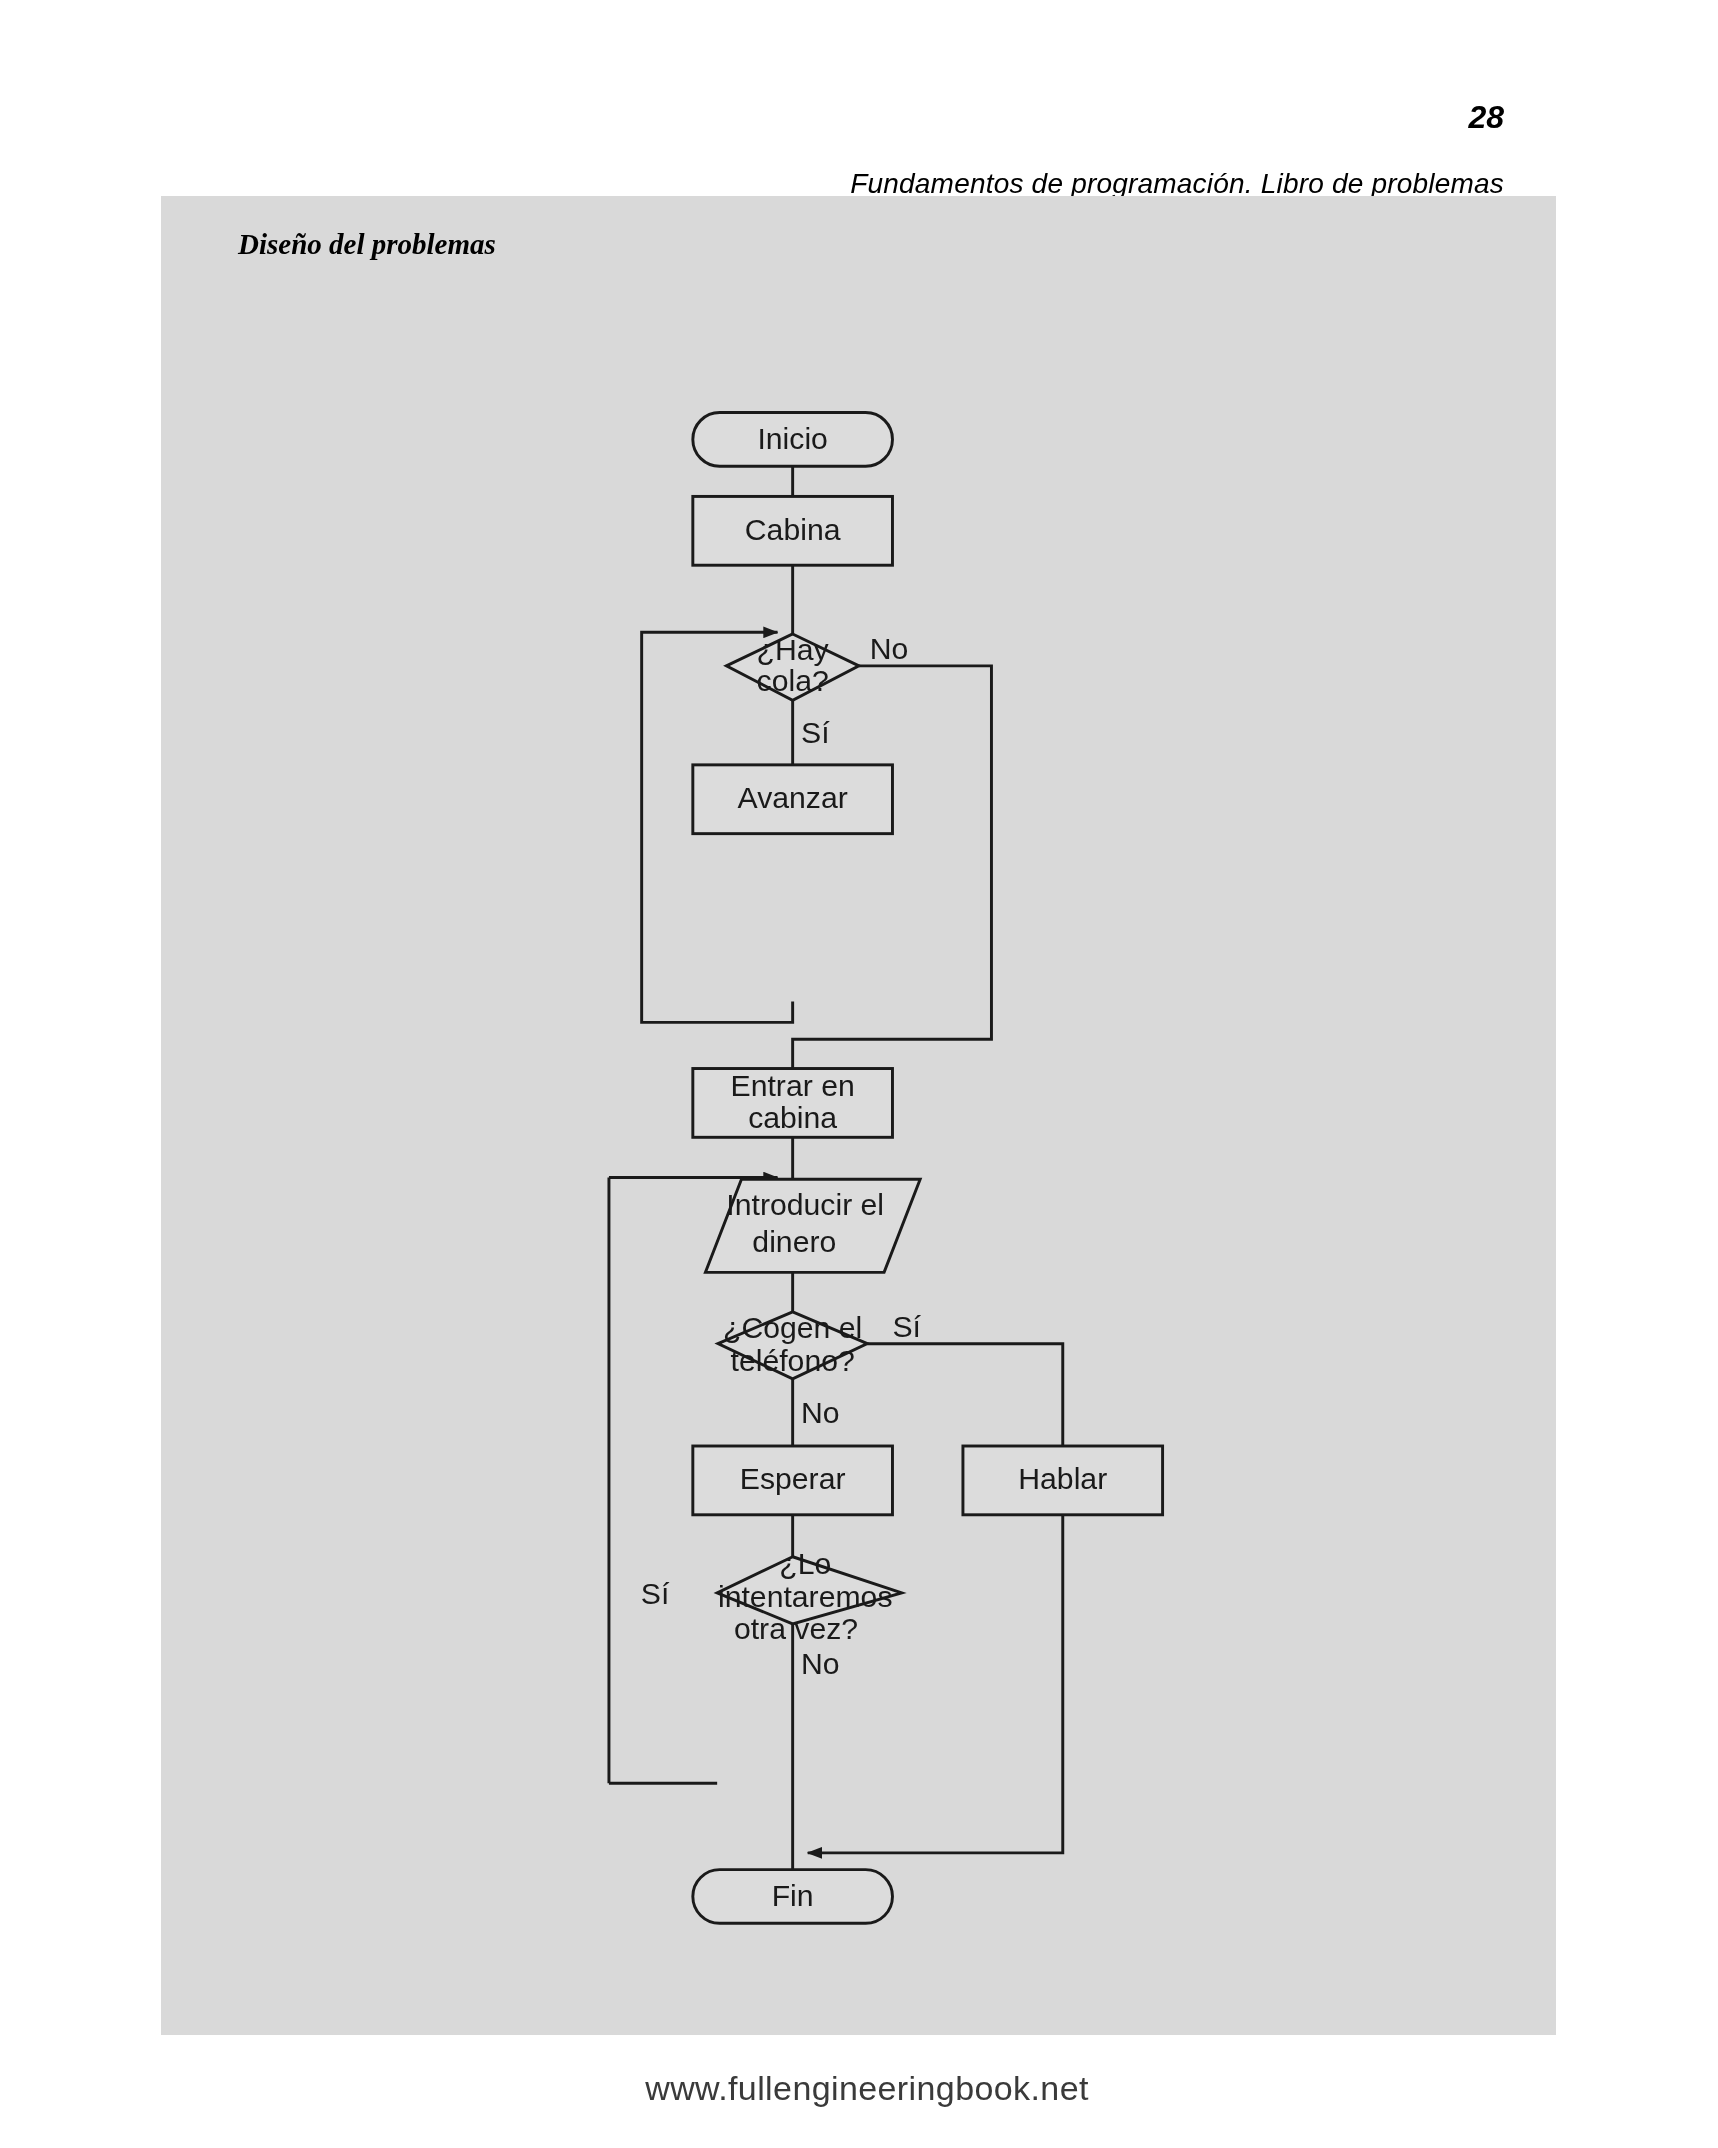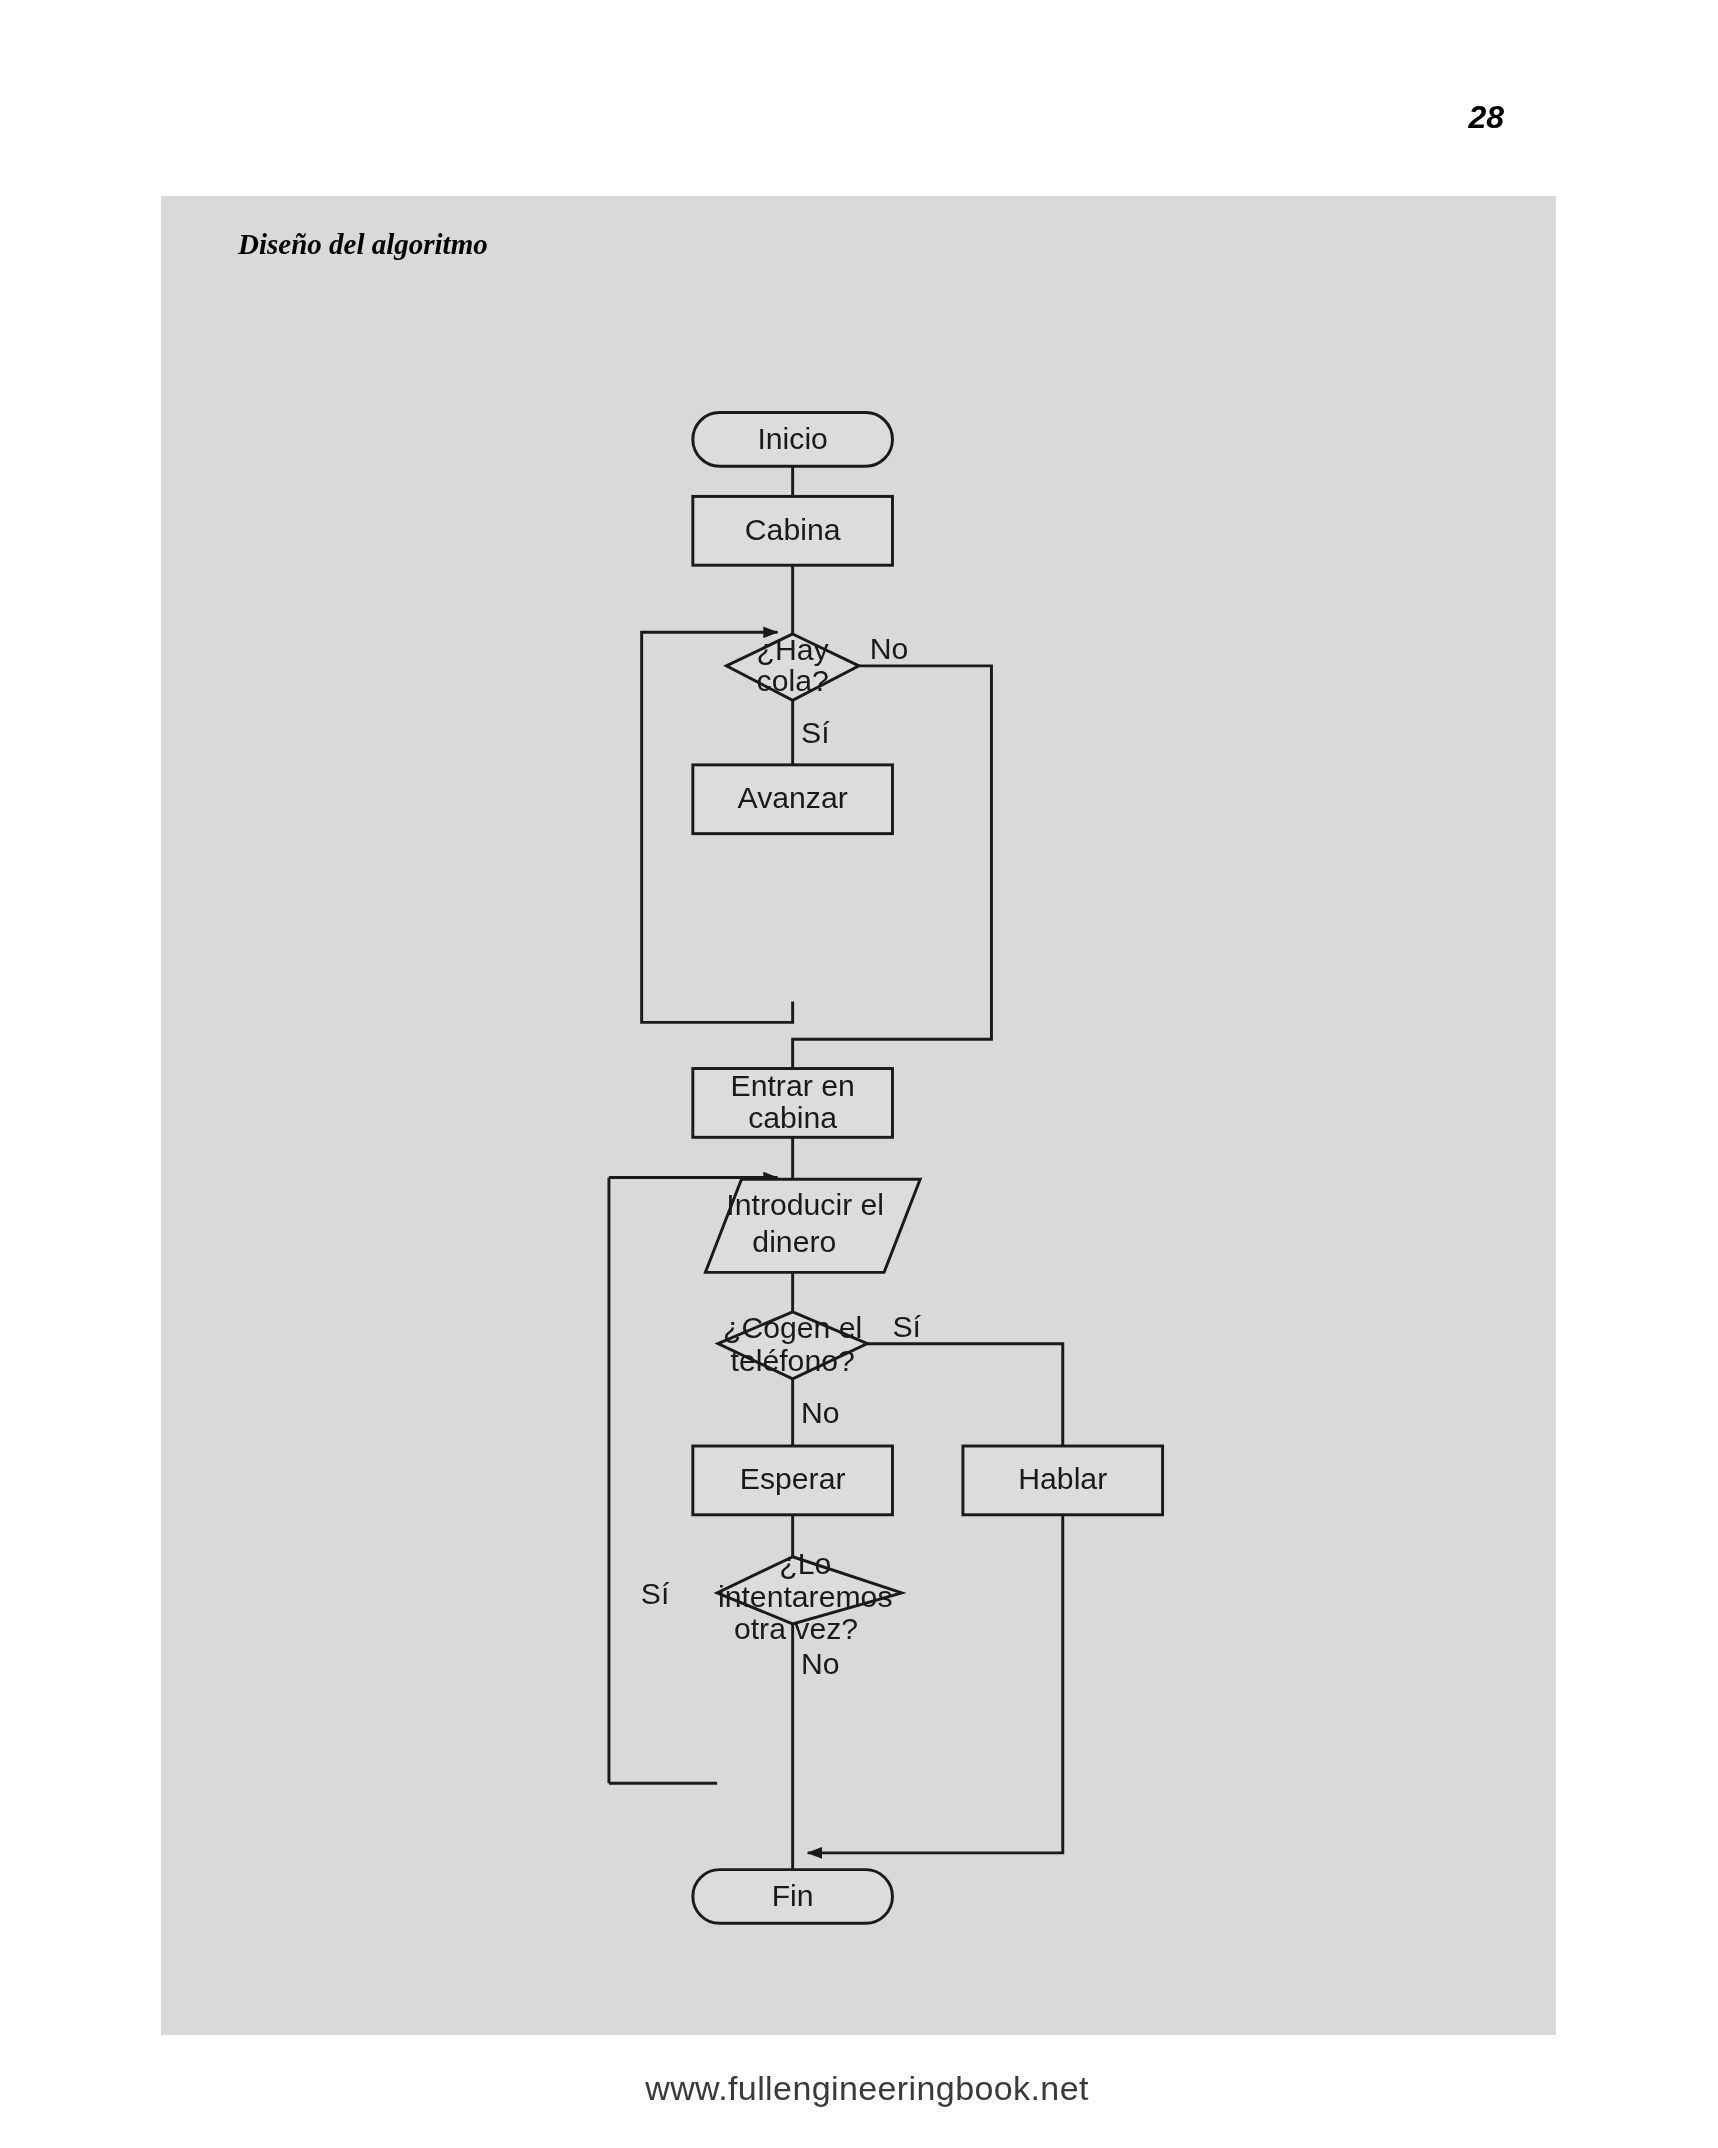--- a/index.html
+++ b/index.html
@@ -23,25 +23,26 @@
 
   
   #page-footer{position:absolute;left:0;top:2069px;width:1718px;text-align:center;margin-left:8px;}
   #footer-url{font-family:"Liberation Sans",sans-serif;font-size:34px;color:#3a3a3a;letter-spacing:0.4px;}
 </style>
 </head>
 <body>
 
 <div id="page-header">
   <span id="page-number">28</span>
+  <span id="header-title">Fundamentos de programación. Libro de problemas</span>
 </div>
 
 <div id="content-panel">
 
-  <div id="section-heading">Diseño del algoritmo</div>
+  <div id="section-heading">Diseño del problemas</div>
 
   <svg id="flowchart" viewBox="0 0 1663 2192">
     <defs>
       <marker id="arrow-right" markerWidth="18" markerHeight="14" refX="17" refY="7" orient="auto" markerUnits="userSpaceOnUse">
         <path d="M0,0 L18,7 L0,14 z" fill="#1a1a1a"></path>
       </marker>
       <marker id="arrow-left" markerWidth="18" markerHeight="14" refX="17" refY="7" orient="auto" markerUnits="userSpaceOnUse">
         <path d="M0,0 L18,7 L0,14 z" fill="#1a1a1a"></path>
       </marker>
       <marker id="arrow-down" markerWidth="18" markerHeight="14" refX="17" refY="7" orient="auto" markerUnits="userSpaceOnUse">

